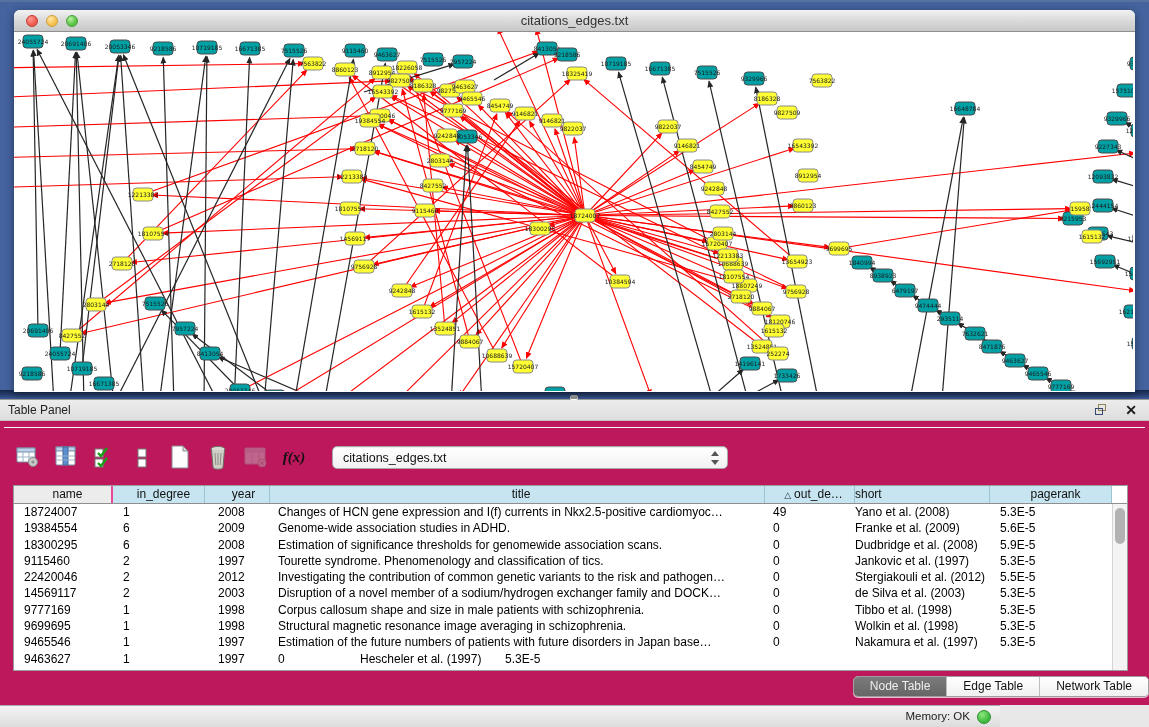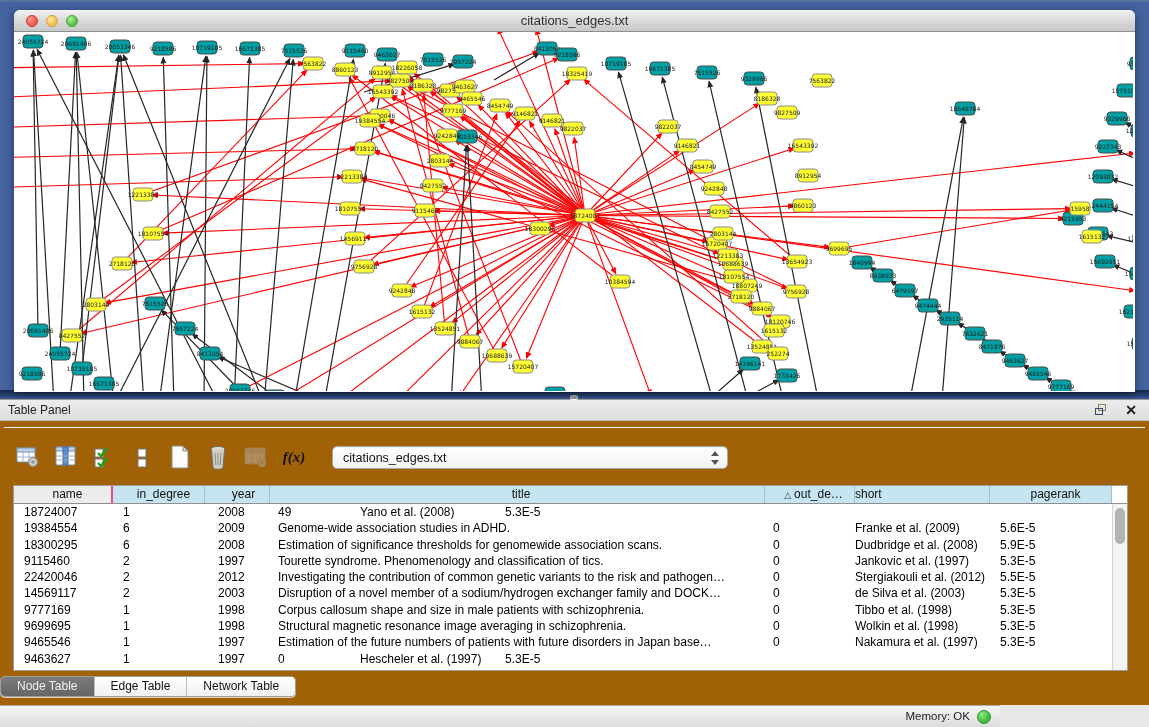--- a/index.html
+++ b/index.html
@@ -22,21 +22,21 @@
 
   
   .divider { position:absolute; left:0; top:399px; width:1149px; height:1px; background:#9a9a9a; }
   .splitter-dot { position:absolute; left:570px; top:395px; width:8px; height:4px; border-radius:2px; background:#8a8a8a; box-shadow:0 1px 0 #fff; }
   .tp-header { position:absolute; left:0; top:400px; width:1149px; height:21px; background:linear-gradient(180deg,#ececec,#dedede); border-bottom:1px solid #c2c2c2; }
   .tp-header .tp-title { position:absolute; left:8px; top:3px; font-size:12px; color:#222; }
   .tp-float { position:absolute; right:40px; top:4px; width:14px; height:13px; cursor:pointer; }
   .tp-float .sq1 { position:absolute; left:3px; top:0; width:8px; height:7px; border:1px solid #8d8352; background:transparent; }
   .tp-float .sq2 { position:absolute; left:0; top:4px; width:8px; height:7px; border:1px solid #36486e; }
   .tp-close { position:absolute; right:12px; top:2px; font-size:14px; font-weight:bold; color:#1a1a1a; cursor:pointer; line-height:16px; }
-  .tp-body { position:absolute; left:0; top:421px; width:1149px; height:284px; background:#a16207; }
+  .tp-body { position:absolute; left:0; top:421px; width:1149px; height:284px; background:#be185d; }
   .tp-groove { position:absolute; left:4px; top:6px; width:1141px; height:1px; background:#d0d0d0; border-bottom:1px solid #f7f7f7; }
 
   
   .toolbar { position:absolute; left:14px; top:20px; height:32px; display:flex; align-items:center; gap:10px; }
   .tbtn { width:28px; height:28px; display:flex; align-items:center; justify-content:center; cursor:pointer; }
   .tbtn.disabled { opacity:.45; cursor:default; }
   .fx { font-size:15px; font-style:italic; font-family:"Liberation Serif", serif; color:#111; font-weight:bold; }
   .combo { position:relative; margin-left:14px; width:396px; height:23px; background:linear-gradient(180deg,#ffffff,#f2f2f2); border:1px solid #a9a9a9; border-radius:5px; box-shadow:inset 0 1px 1px rgba(0,0,0,.08); cursor:pointer; }
   .combo .combo-text { position:absolute; left:10px; top:4px; font-size:12.5px; color:#111; }
   .combo .arrows { position:absolute; right:7px; top:4px; width:9px; height:14px; }
@@ -56,21 +56,21 @@
   .c1 { width:92px;  padding-left:10px; }
   .c2 { width:65px;  padding-left:13px; }
   .c3 { width:495px; padding-left:8px; }
   .c4 { width:90px;  padding-left:8px; }
   .c5 { width:135px; text-align:left; }
   .c6 { width:122px; padding-left:10px; }
   .vscroll { position:absolute; right:0; top:18px; width:15px; height:166px; background:#f4f4f4; border-left:1px solid #d4d4d4; }
   .vthumb { position:absolute; left:2px; top:4px; width:10px; height:36px; border-radius:5px; background:#b3b3b3; }
 
   
-  .tabs { position:absolute; left:0; top:255px; width:1149px; display:flex; justify-content:flex-start; }
+  .tabs { position:absolute; left:0; top:255px; width:1149px; display:flex; justify-content:flex-end; }
   .seg { display:flex; border:1px solid #9e9e9e; border-radius:5px; overflow:hidden; background:#fff; box-shadow:0 1px 0 rgba(255,255,255,.7); }
   .seg .tab { height:19px; line-height:18px; font-size:12px; padding:0 16px; color:#111; background:linear-gradient(180deg,#ffffff,#f0f0f0); border-right:1px solid #bdbdbd; cursor:pointer; }
   .seg .tab:last-child { border-right:none; }
   .seg .tab.active { background:linear-gradient(180deg,#7b7b7b,#666666); color:#efefef; }
 
   
   .statusbar { position:absolute; left:0; top:705px; width:1000px; height:22px; background:linear-gradient(180deg,#f4f4f4,#dcdcdc); border-top:1px solid #ababab; }
   .memory { position:absolute; right:30px; top:4px; font-size:11.5px; color:#222; }
   .memdot { position:absolute; right:9px; top:4px; width:14px; height:14px; border-radius:50%; background:radial-gradient(circle at 35% 30%,#8ee87e,#3db93d 65%); border:1px solid #2e8d2e; }
 </style>
@@ -599,20 +599,21 @@
           <div class="th c3">title</div>
           <div class="th c4"><span class="sort-glyph">△</span>out_de…</div>
           <div class="th c5">short</div>
           <div class="th c6">pagerank</div>
         </div>
       <div class="tbody" id="tbody">
           <div class="tr">
             <div class="td c0">18724007</div>
             <div class="td c1">1</div>
             <div class="td c2">2008</div>
+            <div class="td c3">Changes of HCN gene expression and I(f) currents in Nkx2.5-positive cardiomyoc…</div>
             <div class="td c4">49</div>
             <div class="td c5">Yano et al. (2008)</div>
             <div class="td c6">5.3E-5</div>
           </div>
           <div class="tr">
             <div class="td c0">19384554</div>
             <div class="td c1">6</div>
             <div class="td c2">2009</div>
             <div class="td c3">Genome-wide association studies in ADHD.</div>
             <div class="td c4">0</div>

